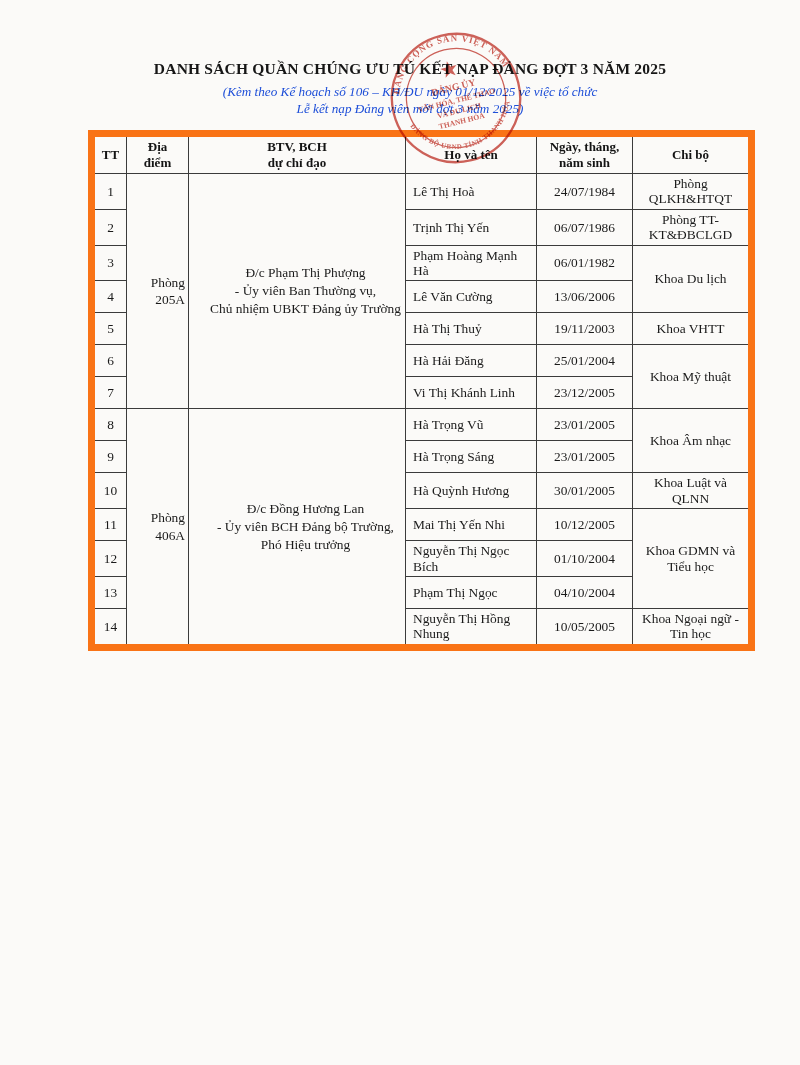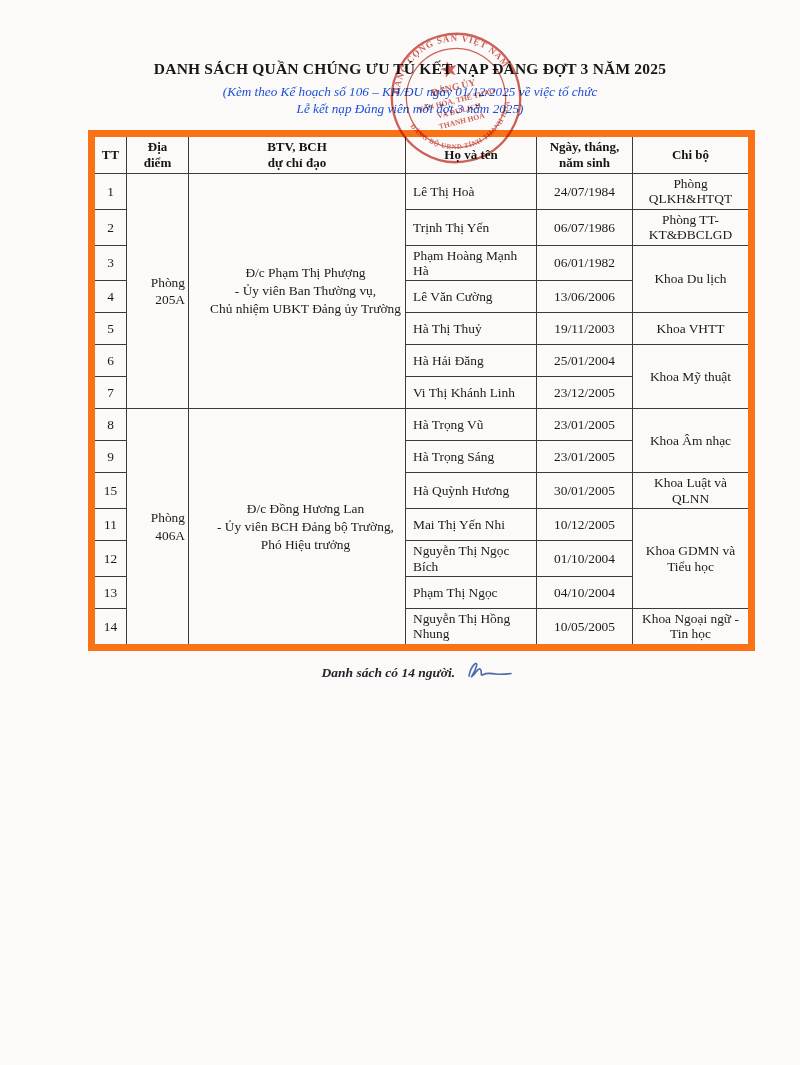--- a/index.html
+++ b/index.html
@@ -155,21 +155,21 @@
           <td class="cell-name">Hà Trọng Vũ</td>
           <td class="cell-dob">23/01/2005</td>
           <td class="cell-chibo" rowspan="2">Khoa Âm nhạc</td>
         </tr>
         <tr>
           <td class="cell-tt">9</td>
           <td class="cell-name">Hà Trọng Sáng</td>
           <td class="cell-dob">23/01/2005</td>
         </tr>
         <tr>
-          <td class="cell-tt">15</td>
+          <td class="cell-tt">10</td>
           <td class="cell-name">Hà Quỳnh Hương</td>
           <td class="cell-dob">30/01/2005</td>
           <td class="cell-chibo">Khoa Luật và QLNN</td>
         </tr>
         <tr>
           <td class="cell-tt">11</td>
           <td class="cell-name">Mai Thị Yến Nhi</td>
           <td class="cell-dob">10/12/2005</td>
           <td class="cell-chibo" rowspan="3">Khoa GDMN và Tiểu học</td>
         </tr>
@@ -186,26 +186,20 @@
         <tr>
           <td class="cell-tt">14</td>
           <td class="cell-name">Nguyễn Thị Hồng Nhung</td>
           <td class="cell-dob">10/05/2005</td>
           <td class="cell-chibo">Khoa Ngoại ngữ -
 Tin học</td>
         </tr>
       </tbody>
   </table>
 
-  <div class="footer-note">
-    <span>Danh sách có 14 người.</span>
-    <svg class="sig" width="52" height="26" viewBox="0 0 52 26">
-      <path d="M7,18 C9,7 16,2 14.5,8 C13,15 7,21 10.5,18 C14,15 16.5,9 18.5,11.5 C20.5,14 17.5,19 21.5,16.5 C25,14.5 28,15.5 34,16 C40,16.5 45,16 49,15.5" fill="none" stroke="#4a6ba8" stroke-width="1.6" stroke-linecap="round"></path>
-    </svg>
-  </div>
 
   <svg class="stamp" viewBox="0 0 140 140">
     <defs>
       <path id="arcTop" d="M 11.5,70 A 58.5,58.5 0 1 1 128.5,70" fill="none"></path>
       <path id="arcBottom" d="M 14,76 A 57,57 0 0 0 126,76" fill="none"></path>
     </defs>
     <g stroke="#c43b31" fill="none">
       <circle cx="70" cy="70" r="66" stroke-width="2.4"></circle>
       <circle cx="70" cy="70" r="51" stroke-width="1.3"></circle>
     </g>

